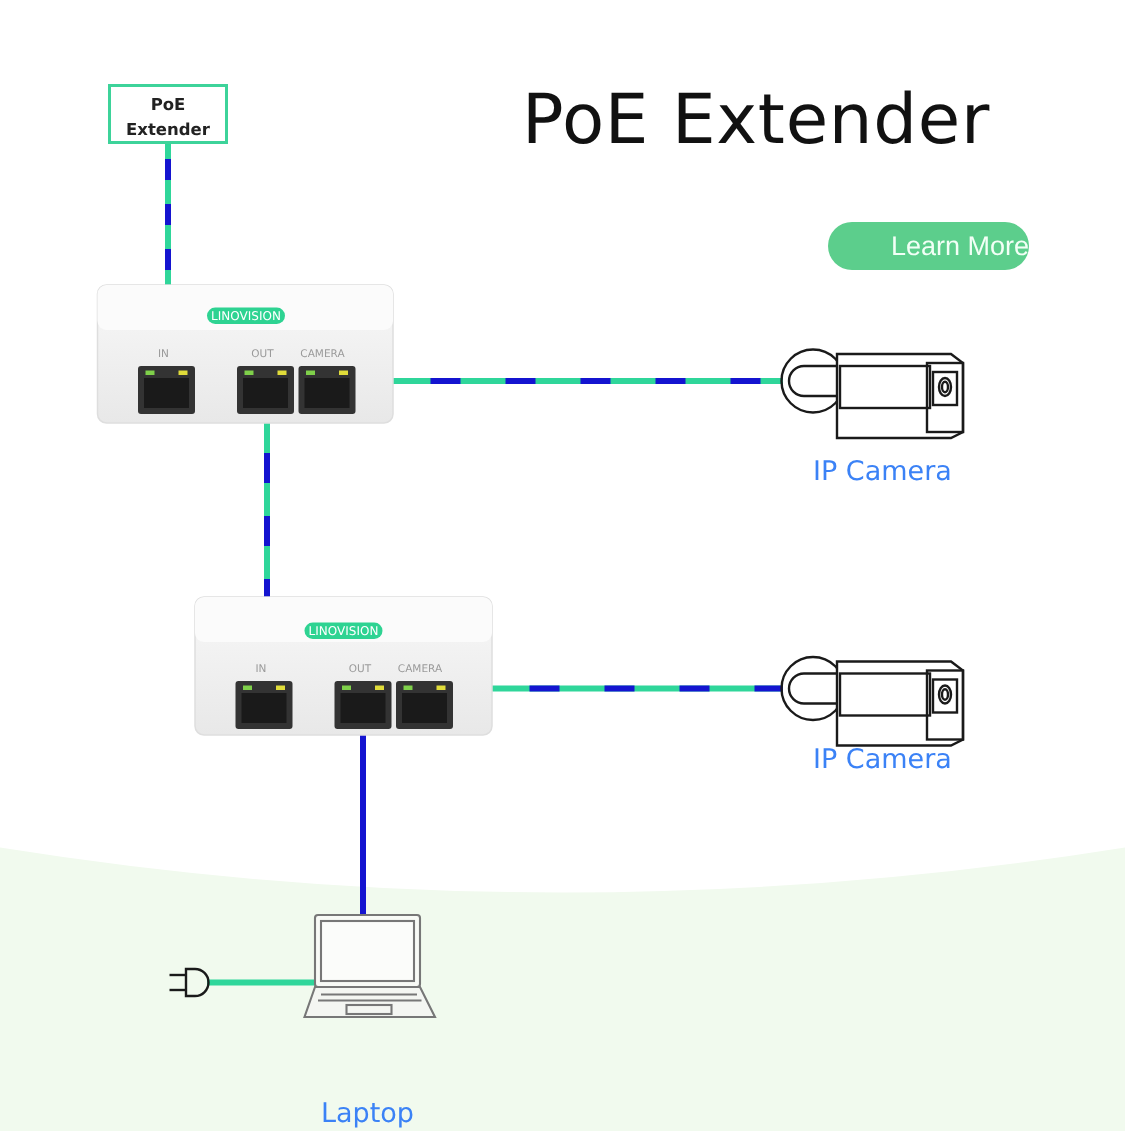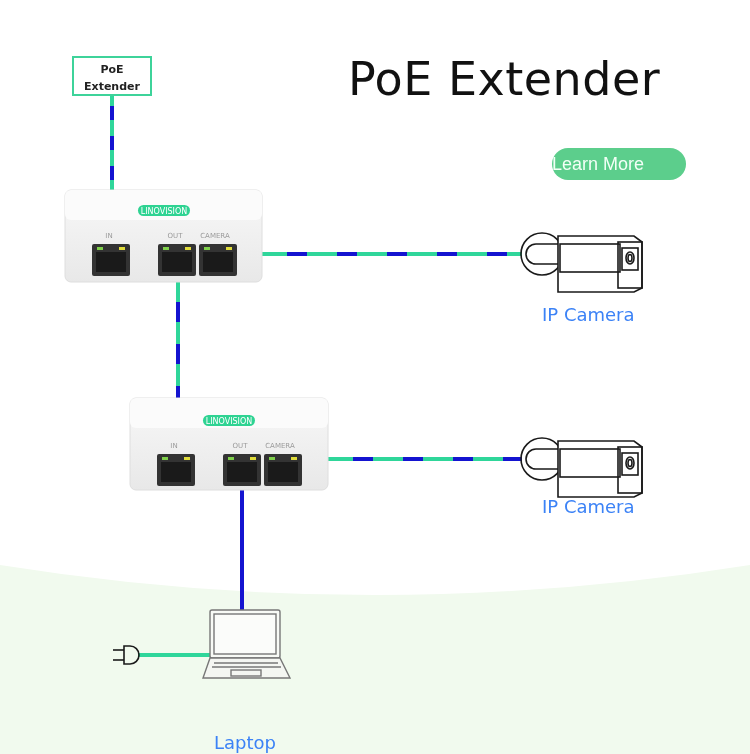--- a/index.html
+++ b/index.html
@@ -1,19 +1,19 @@
 <!DOCTYPE html>
 <html><head>
 <meta charset="utf-8">
 <style>
   html, body { margin:0; padding:0; }
   body { width:750px; height:754px; position:relative; overflow:hidden; background:#ffffff; font-family:"DejaVu Sans", sans-serif; }
   .bottom-bg { position:absolute; left:0; top:0; width:750px; height:754px; }
   .title { position:absolute; left:348px; top:52px; font-size:46px; font-weight:normal; color:#111; letter-spacing:0.5px; font-family:"DejaVu Sans", sans-serif; }
-  .learn-btn { position:absolute; left:552px; top:148px; width:134px; height:32px; border-radius:16px; background:#5cce8c; color:#f2fff6; font-size:18px; line-height:32px; text-align:left; font-family:"Liberation Sans", sans-serif; cursor:pointer; }
+  .learn-btn { position:absolute; left:552px; top:148px; width:134px; height:32px; border-radius:16px; background:#5cce8c; color:#f2fff6; font-size:18px; line-height:32px; text-align:right; font-family:"Liberation Sans", sans-serif; cursor:pointer; }
   .injector { position:absolute; left:72px; top:56px; width:80px; height:40px; border:2px solid #3dd39a; background:#fff; font-size:11px; font-weight:bold; color:#222; text-align:center; line-height:17px; padding-top:3px; box-sizing:border-box; font-family:"DejaVu Sans", sans-serif; }
   .label { position:absolute; font-size:18px; color:#3b82f6; font-family:"DejaVu Sans", sans-serif; }
   svg.diagram { position:absolute; left:0; top:0; }
   .brand { font-family:"DejaVu Sans", sans-serif; font-size:8px; fill:#ffffff; }
   .port-label { font-family:"DejaVu Sans", sans-serif; font-size:7px; fill:#9a9a9a; }
 </style>
 </head>
 <body>
 
 <svg class="bottom-bg" width="750" height="754">

